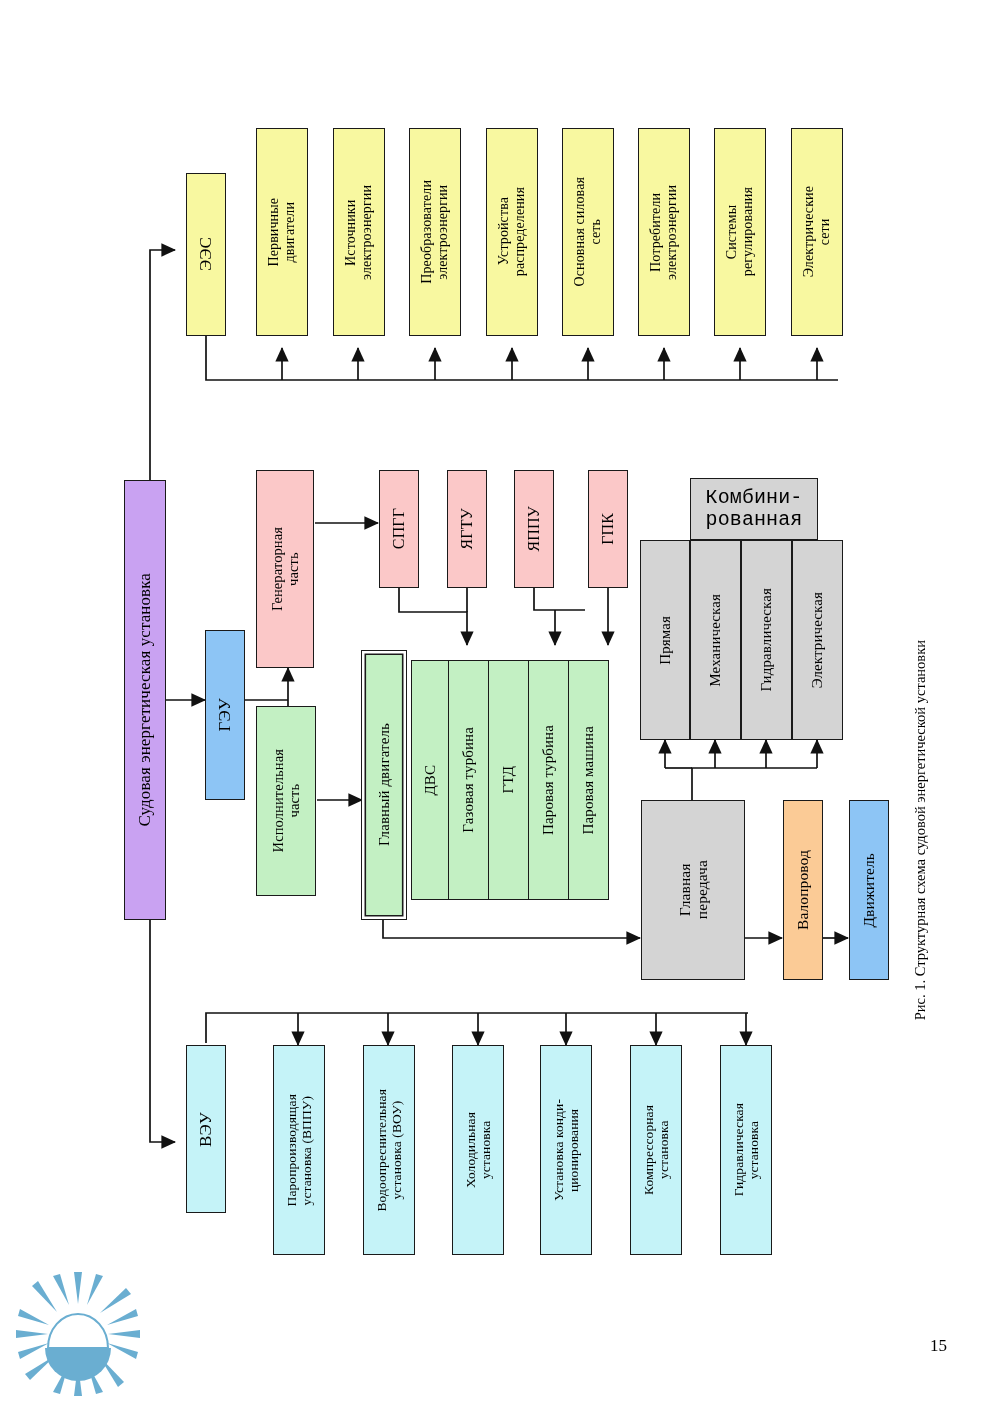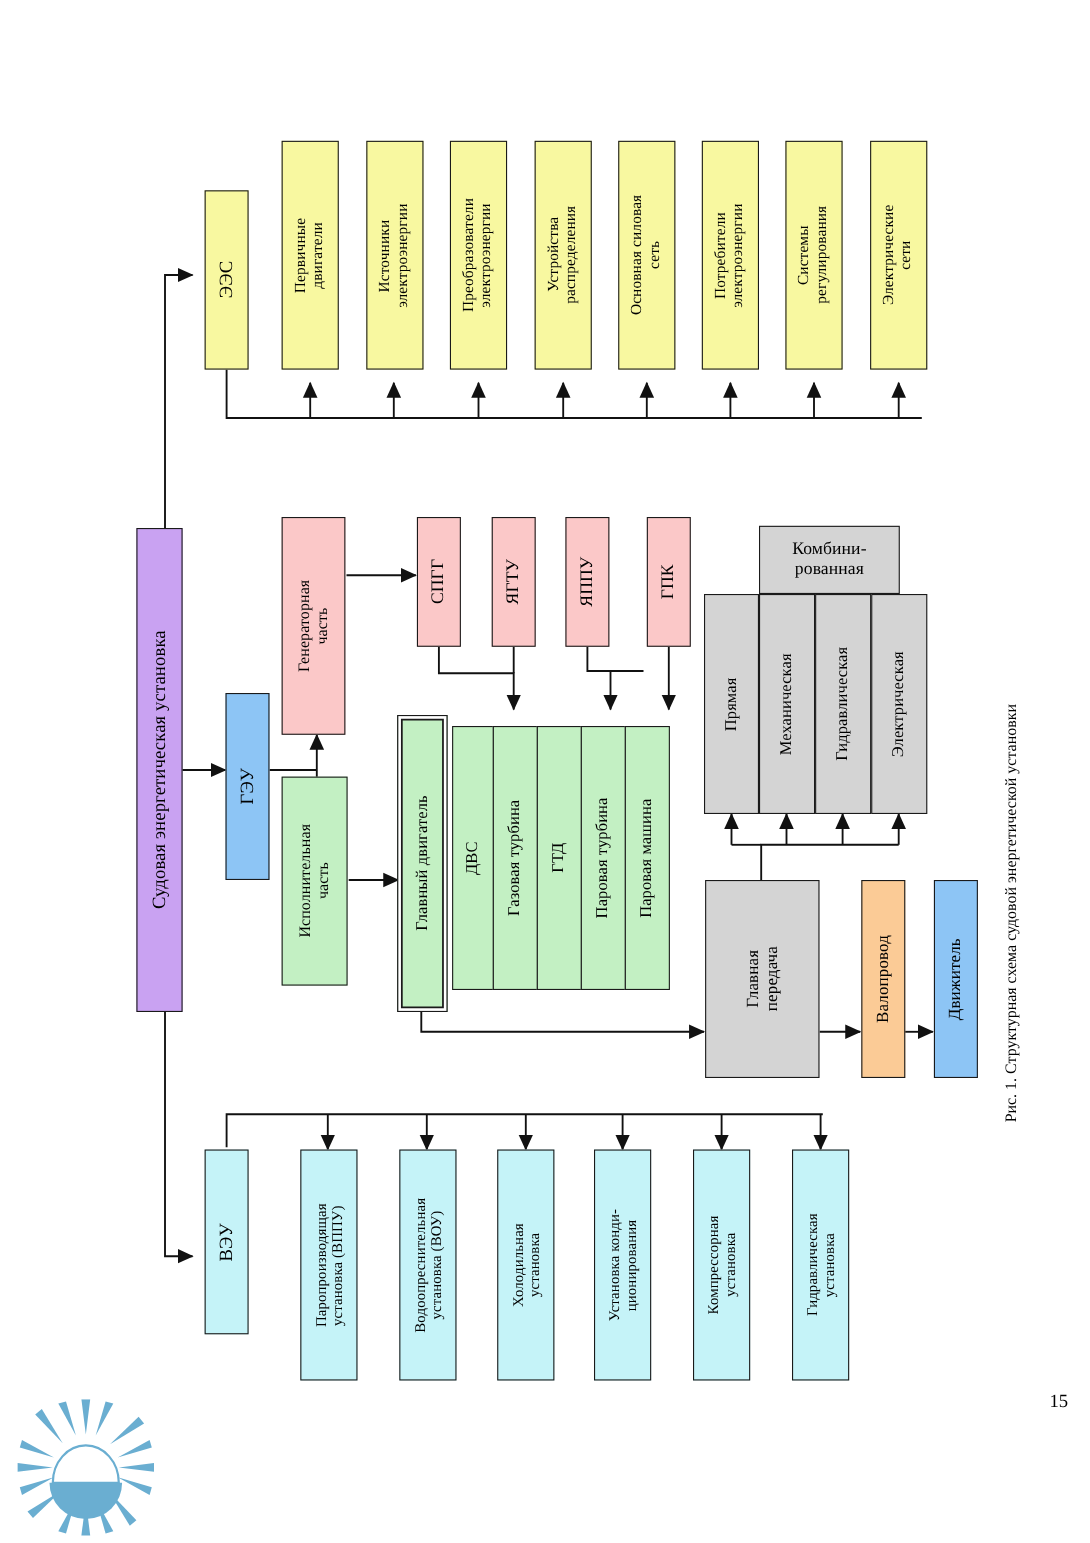--- a/index.html
+++ b/index.html
@@ -177,21 +177,21 @@
     <span class="lbl" style="font-size:15px;">ГТД</span>
   </div>
   <div class="box green" style="left:528px;top:660px;width:41px;height:240px;">
     <span class="lbl" style="font-size:15px;">Паровая турбина</span>
   </div>
   <div class="box green" style="left:568px;top:660px;width:41px;height:240px;">
     <span class="lbl" style="font-size:15px;">Паровая машина</span>
   </div>
 
   <div class="box gray horiz" style="left:690px;top:478px;width:128px;height:62px;">
-    <span class="lbl" style="font-size:16px;">Комбини-
+    <span class="lbl" style="font-size:20px;font-family:Liberation Mono, monospace;">Комбини-
 рованная</span>
   </div>
 
   <div class="box gray" style="left:640px;top:540px;width:50px;height:200px;">
     <span class="lbl" style="font-size:15px;">Прямая</span>
   </div>
   <div class="box gray" style="left:690px;top:540px;width:51px;height:200px;">
     <span class="lbl" style="font-size:15px;">Механическая</span>
   </div>
   <div class="box gray" style="left:741px;top:540px;width:51px;height:200px;">
@@ -236,21 +236,21 @@
     <span class="lbl" style="font-size:13.5px;">Компрессорная
 установка</span>
   </div>
   <div class="box cyan" style="left:720px;top:1045px;width:52px;height:210px;">
     <span class="lbl" style="font-size:13.5px;">Гидравлическая
 установка</span>
   </div>
 
   <div class="cap" style="left:912px;top:640px;">Рис. 1. Структурная схема судовой энергетической установки</div>
 
-  <div class="pagenum" style="left:930px;top:1264px;margin-left:24px;">15</div>
+  <div class="pagenum" style="left:930px;top:1336px;">15</div>
 
   <div id="wm">
     <svg width="991" height="131" viewBox="0 0 991 131" style="position:absolute;left:0;top:0;">
       <g transform="translate(78,62)">
         <g fill="#6aaed1">
           <g id="rays">
             <polygon points="-4,-62 4,-62 0,-30"></polygon>
             <polygon points="-4,62 4,62 0,30"></polygon>
             <polygon points="-62,-4 -62,4 -30,0"></polygon>
             <polygon points="62,-4 62,4 30,0"></polygon>

